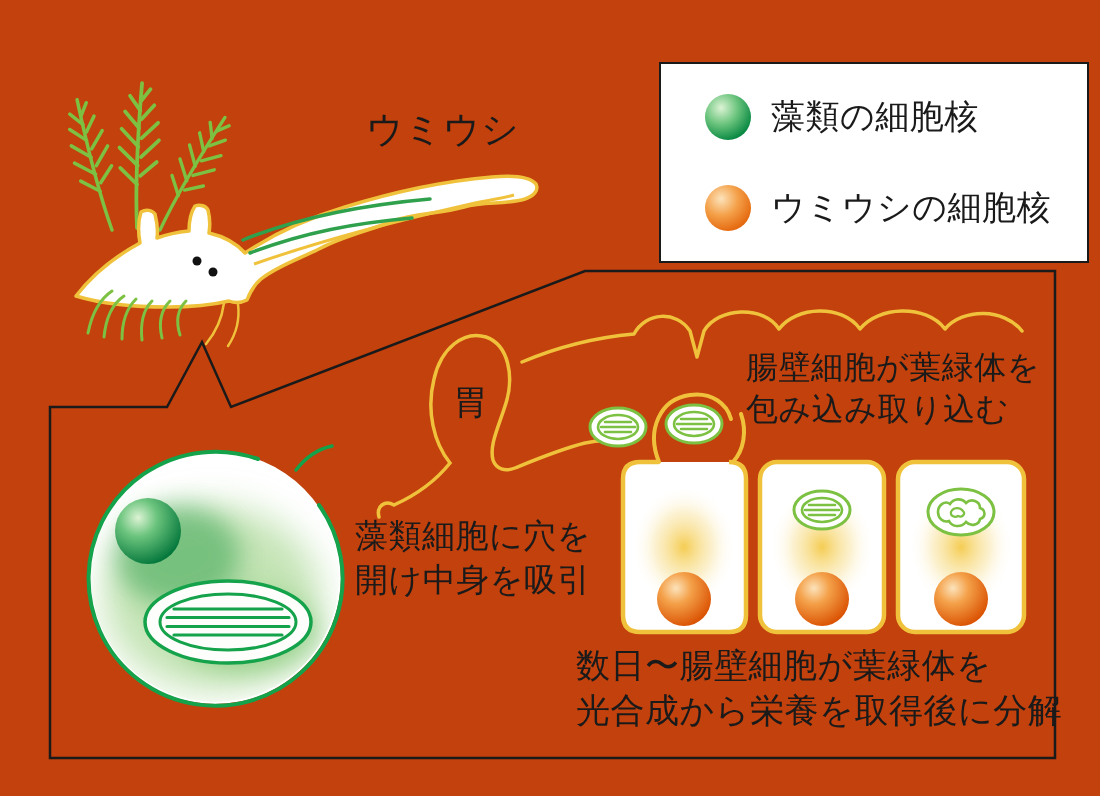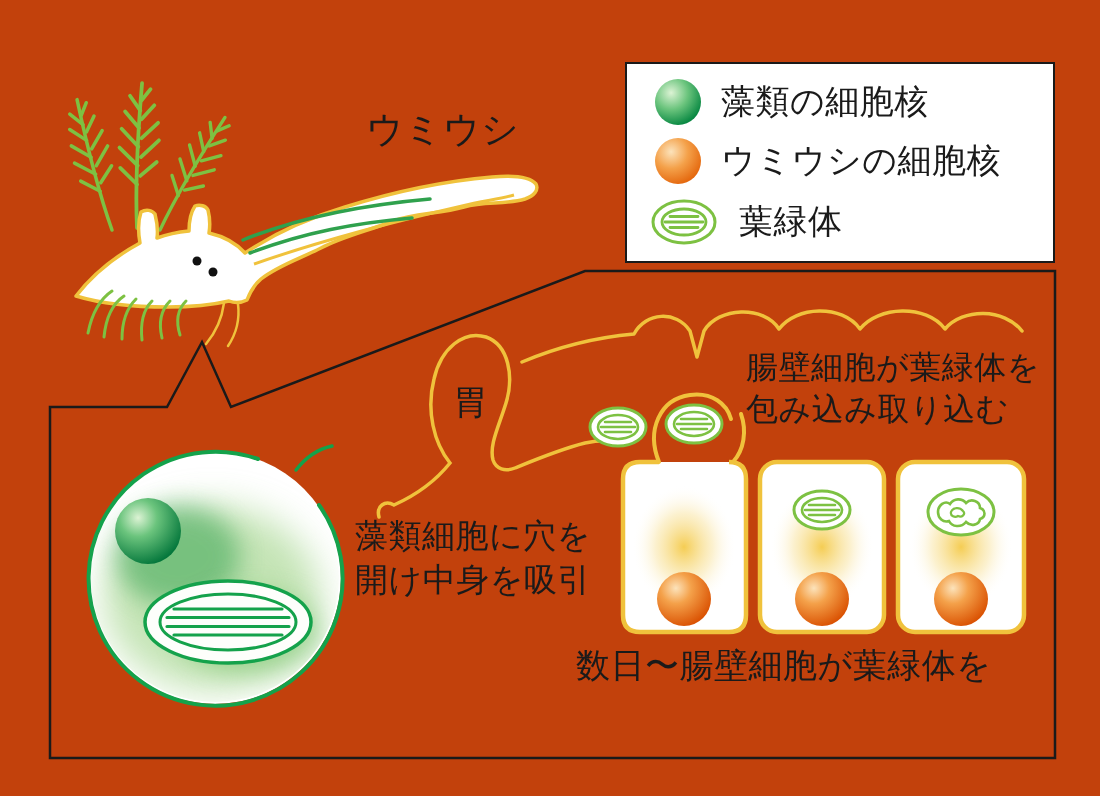--- a/index.html
+++ b/index.html
@@ -3,24 +3,24 @@
 <meta charset="utf-8">
 <style>
   html,body{margin:0;padding:0;background:#ffffff;}
   .stage{
     position:relative;width:1100px;height:796px;background:#c2410c;
     font-family:"Liberation Sans",sans-serif;color:#1A1A1A;overflow:hidden;
   }
   .stage svg.art{position:absolute;left:0;top:0;}
   .t{position:absolute;color:#1A1A1A;letter-spacing:0.5px;line-height:1.32;white-space:nowrap;}
   .legend{
-    position:absolute;left:625px;top:62px;width:430px;height:201px;
+    position:absolute;left:659px;top:62px;width:430px;height:201px;
     border:2.5px solid #1A1A1A;box-sizing:border-box;background:#ffffff;
     display:flex;flex-direction:column;justify-content:space-around;
-    padding:8px 0 8px 28px;
+    padding:8px 0 8px 44px;
   }
   .legend-row{display:flex;align-items:center;gap:20px;}
   .legend-label{font-size:34px;letter-spacing:0.5px;}
   .sphere{display:inline-block;width:46px;height:46px;border-radius:50%;flex:0 0 auto;}
   .sphere.green{background:radial-gradient(circle at 35% 30%, #DCF3D4 0%, #6BC47D 38%, #0B8A44 75%, #007439 100%);}
   .sphere.orange{background:radial-gradient(circle at 35% 30%, #FCE3BB 0%, #F4A14A 38%, #E56A10 75%, #D94F00 100%);}
   .chloro-icon{flex:0 0 auto;display:block;margin-left:-6px;}
 </style>
 </head>
 <body>
@@ -197,34 +197,27 @@
     <div>包み込み取り込む</div>
   </div>
 
   <div class="t" style="left:355px;top:514px;font-size:33px;">
     <div>藻類細胞に穴を</div>
     <div>開け中身を吸引</div>
   </div>
 
   <div class="t" style="left:576px;top:643px;font-size:34px;">
     <div>数日〜腸壁細胞が葉緑体を</div>
+    <div>光合成から栄養を取得後に分解</div>
   </div>
 
   <div class="legend">
     <div class="legend-row">
       <span class="sphere green"></span>
       <span class="legend-label">藻類の細胞核</span>
     </div>
     <div class="legend-row">
       <span class="sphere orange"></span>
       <span class="legend-label">ウミウシの細胞核</span>
     </div>
-    <div class="legend-row">
-      <svg class="chloro-icon" width="70" height="48" viewBox="0 0 70 48">
-        <ellipse cx="35" cy="24" rx="31" ry="21" fill="#ffffff" stroke="#7DC142" stroke-width="3"></ellipse>
-        <ellipse cx="35" cy="24" rx="22" ry="13" fill="none" stroke="#7DC142" stroke-width="2.8"></ellipse>
-        <path fill="none" stroke="#7DC142" stroke-width="2.8" stroke-linecap="round" d="M 21,18.5 L 49,18.5 M 16,24 L 54,24 M 21,29.5 L 49,29.5"></path>
-      </svg>
-      <span class="legend-label">葉緑体</span>
-    </div>
   </div>
 
 </div>
 
 </body></html>

